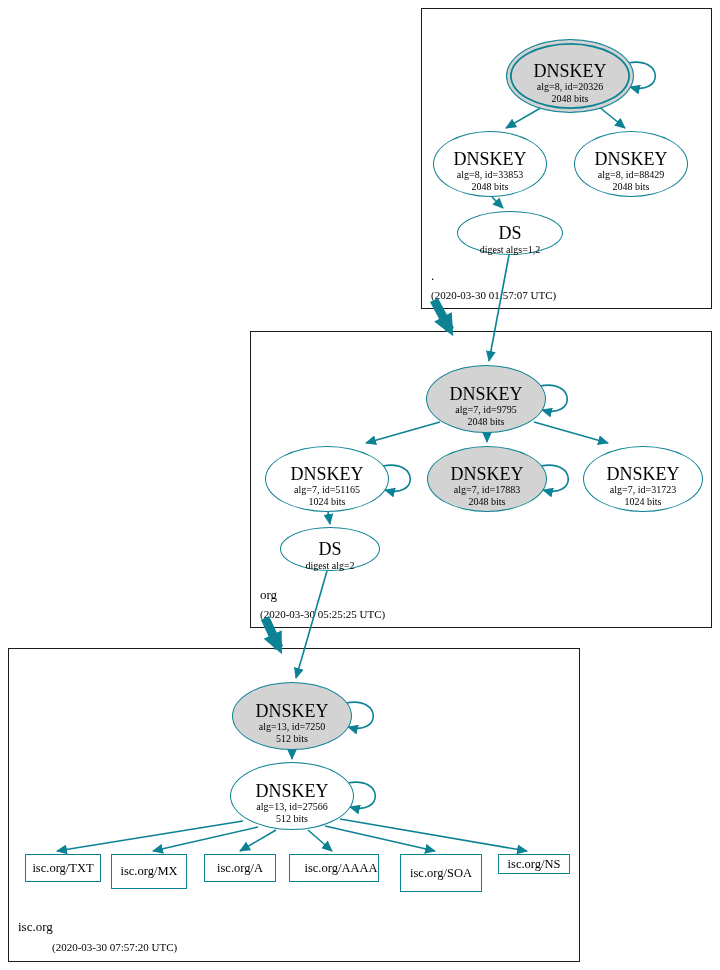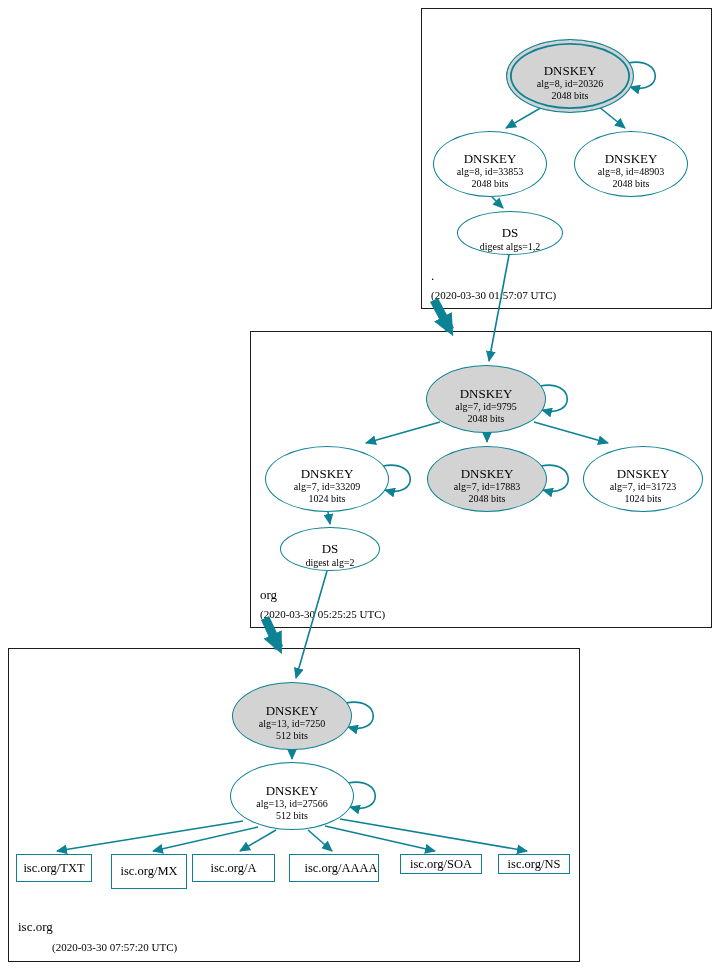--- a/index.html
+++ b/index.html
@@ -18,21 +18,21 @@
   .edge-thick { stroke: var(--teal); fill: none; stroke-width: 9px; }
   .ah { fill: var(--teal); }
 
   .node { position: absolute; display: flex; flex-direction: column; align-items: center;
           justify-content: center; text-align: center; z-index: 3; }
   .ellipse { border: 1.5px solid var(--teal); border-radius: 50%; background: #fff; }
   .gray { background: var(--gray); }
   .double { box-shadow: inset 0 0 0 3px var(--gray), inset 0 0 0 4.8px var(--teal); }
   .rect { border: 1.5px solid var(--teal); background: #fff; font-size: 12.5px; }
 
-  .nt { font-size: 13px; line-height: 1.15; margin-top: 13px; }
+  .nt { font-size: 18px; line-height: 1.15; margin-top: 13px; }
   .nl { font-size: 10px; line-height: 1.15; }
 </style>
 </head>
 <body>
 
 <div class="canvas">
 
   <div class="zone-box" style="left:421px; top:8px; width:291px; height:301px;">
     <div class="zone-name" style="bottom:24px;">.</div>
     <div class="zone-ts" style="bottom:7px;">(2020-03-30 01:57:07 UTC)</div>
@@ -93,38 +93,38 @@
   </div>
 
   <div class="node ellipse" style="left:433px; top:131px; width:114px; height:66px;">
     <div class="nt">DNSKEY</div>
     <div class="nl">alg=8, id=33853</div>
     <div class="nl">2048 bits</div>
   </div>
 
   <div class="node ellipse" style="left:574px; top:131px; width:114px; height:66px;">
     <div class="nt">DNSKEY</div>
-    <div class="nl">alg=8, id=48903</div>
+    <div class="nl">alg=8, id=88429</div>
     <div class="nl">2048 bits</div>
   </div>
 
   <div class="node ellipse" style="left:457px; top:211px; width:106px; height:44px;">
     <div class="nt">DS</div>
     <div class="nl">digest algs=1,2</div>
   </div>
 
   <div class="node ellipse gray" style="left:426px; top:365px; width:120px; height:68px;">
     <div class="nt">DNSKEY</div>
     <div class="nl">alg=7, id=9795</div>
     <div class="nl">2048 bits</div>
   </div>
 
   <div class="node ellipse" style="left:265px; top:446px; width:124px; height:66px;">
     <div class="nt">DNSKEY</div>
-    <div class="nl">alg=7, id=33209</div>
+    <div class="nl">alg=7, id=51165</div>
     <div class="nl">1024 bits</div>
   </div>
 
   <div class="node ellipse gray" style="left:427px; top:446px; width:120px; height:66px;">
     <div class="nt">DNSKEY</div>
     <div class="nl">alg=7, id=17883</div>
     <div class="nl">2048 bits</div>
   </div>
 
   <div class="node ellipse" style="left:583px; top:446px; width:120px; height:66px;">
@@ -143,20 +143,20 @@
     <div class="nl">alg=13, id=7250</div>
     <div class="nl">512 bits</div>
   </div>
 
   <div class="node ellipse" style="left:230px; top:762px; width:124px; height:68px;">
     <div class="nt">DNSKEY</div>
     <div class="nl">alg=13, id=27566</div>
     <div class="nl">512 bits</div>
   </div>
 
-  <div class="node rect" style="left:16px;  top:854px; width:76px; height:28px;">isc.org/TXT</div>
+  <div class="node rect" style="left:25px;  top:854px; width:76px; height:28px;">isc.org/TXT</div>
   <div class="node rect" style="left:111px; top:854px; width:76px; height:35px;">isc.org/MX</div>
-  <div class="node rect" style="left:192px; top:854px; width:83px; height:28px;">isc.org/A</div>
+  <div class="node rect" style="left:204px; top:854px; width:72px; height:28px;">isc.org/A</div>
   <div class="node rect" style="left:289px; top:854px; width:90px; height:28px;padding-left:14px;">isc.org/AAAA</div>
-  <div class="node rect" style="left:400px; top:854px; width:82px; height:20px;">isc.org/SOA</div>
+  <div class="node rect" style="left:400px; top:854px; width:82px; height:38px;">isc.org/SOA</div>
   <div class="node rect" style="left:498px; top:854px; width:72px; height:20px;">isc.org/NS</div>
 
 </div>
 
 </body></html>

